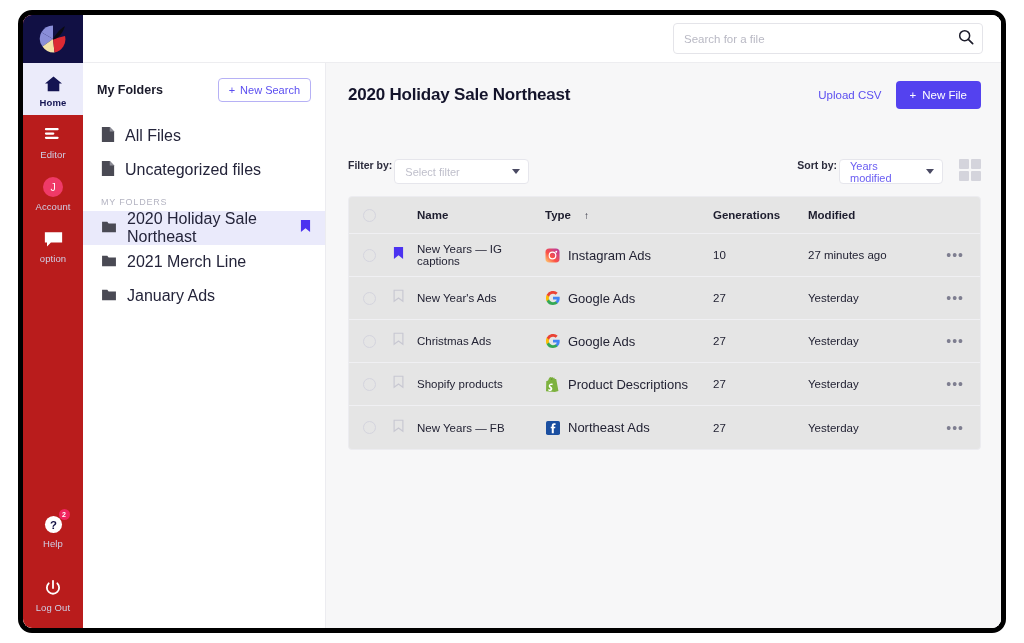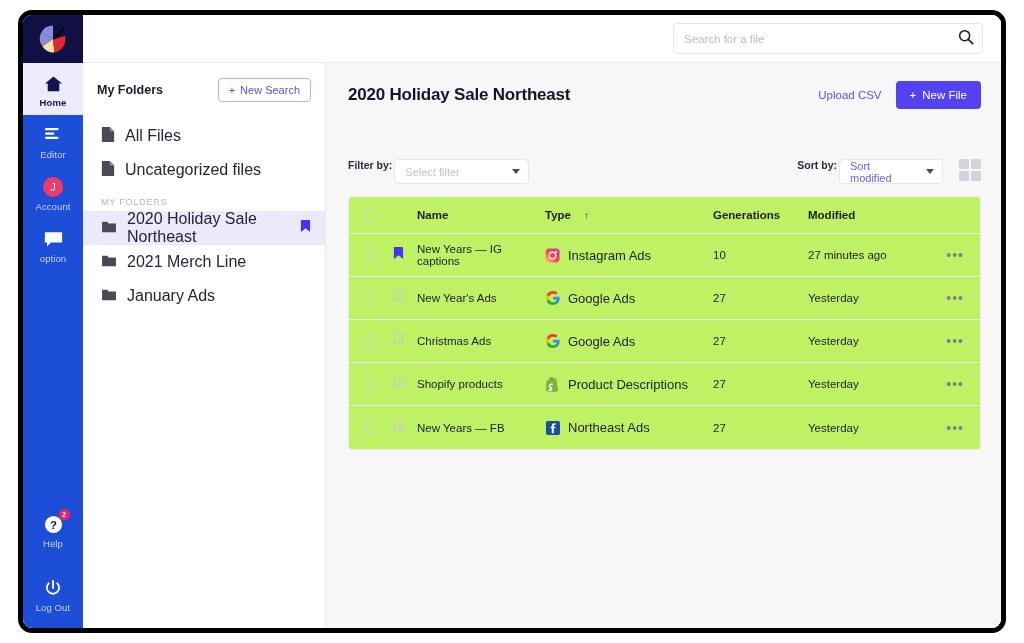--- a/index.html
+++ b/index.html
@@ -23,21 +23,21 @@
   #app {
     position: absolute;
     inset: 0;
     display: flex;
     background: #f7f7f8;
   }
 
   
   #rail {
     width: 60px;
-    background: #1d4ed8;
+    background: #b91c1c;
     display: flex;
     flex-direction: column;
     align-items: stretch;
     flex: 0 0 60px;
     position: relative;
   }
   #logo-cell {
     height: 48px;
     display: flex; align-items: center; justify-content: center;
     background: #111044;
@@ -228,21 +228,21 @@
     grid-template-columns: 1fr 1fr;
     grid-template-rows: 1fr 1fr;
     gap: 2px;
     cursor: pointer;
     margin-left: 14px;
   }
   #grid-toggle span { background: #d4d4dc; border-radius: 1px; }
 
   
   #table {
-    background: #bef264;
+    background: #e5e5e5;
     border: 1px solid #ececf0;
     border-radius: 4px;
     overflow: hidden;
   }
   .trow {
     display: flex;
     align-items: center;
     height: 43px;
     border-bottom: 1px solid #f0f0f3;
     padding: 0 16px 0 14px;
@@ -447,21 +447,21 @@
             <div class="ctl-group">
               <span class="ctl-label">Filter by:</span>
               <div class="select" id="filter-select">
                 <span class="sv">Select filter</span>
                 <span class="caret"></span>
               </div>
             </div>
             <div class="ctl-group">
               <span class="ctl-label">Sort by:</span>
               <div class="select" id="sort-select">
-                <span class="sv">Sort modified</span>
+                <span class="sv">Years modified</span>
                 <span class="caret"></span>
               </div>
               <div id="grid-toggle">
                 <span></span>
                 <span></span>
                 <span></span>
                 <span></span>
               </div>
             </div>
           </div>

